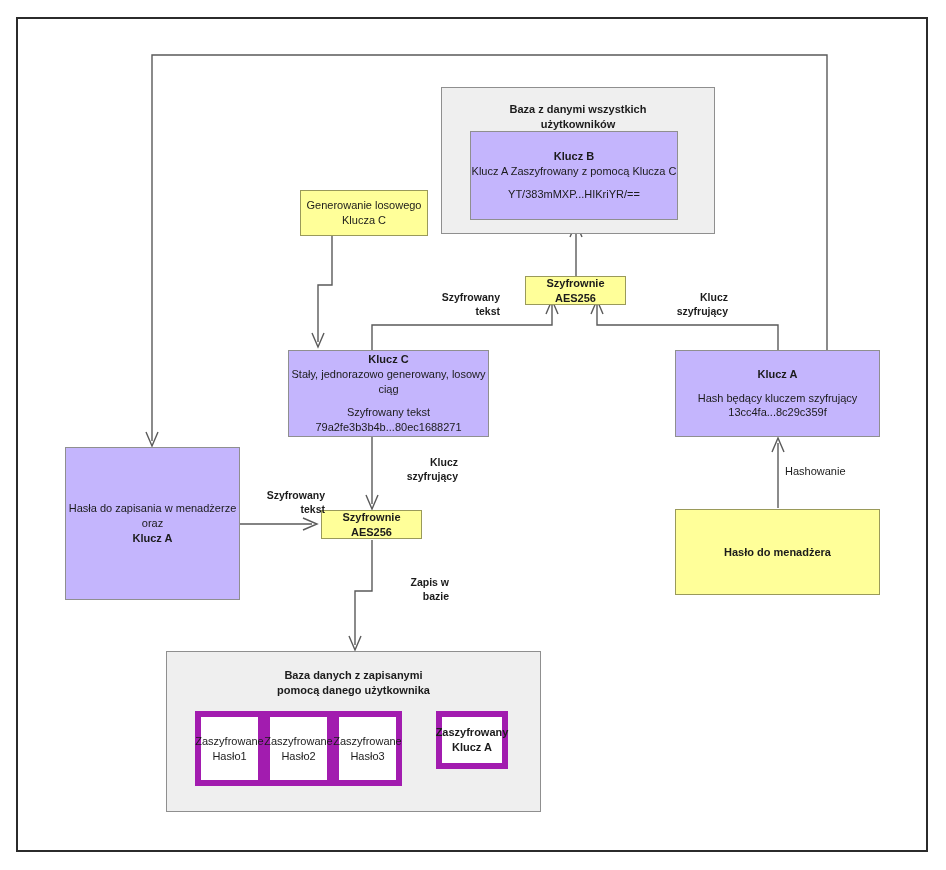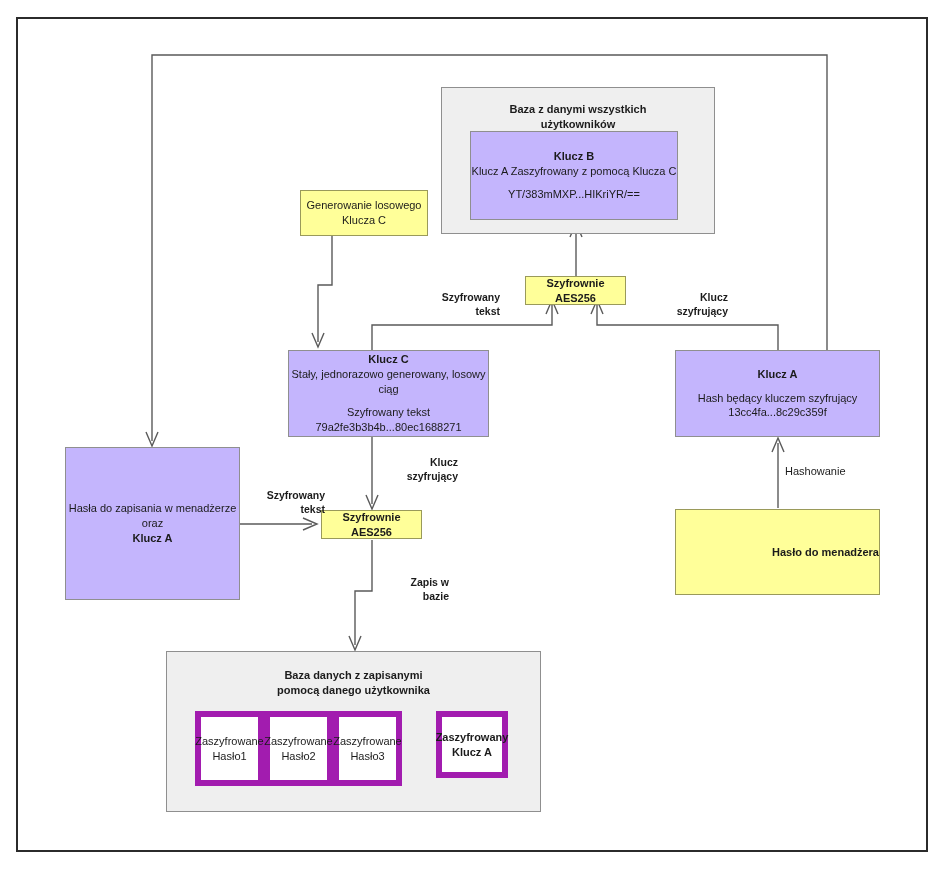--- a/index.html
+++ b/index.html
@@ -133,42 +133,42 @@
 
   <div class="node beige" style="left:65px;top:447px;width:175px;height:153px;text-align:center;">
     <div class="sub">Hasła do zapisania w menadżerze oraz</div>
     <div class="title2">Klucz A</div>
   </div>
 
   <div class="node yellow" style="left:321px;top:510px;width:101px;height:29px;">
     <div class="title2">Szyfrownie AES256</div>
   </div>
 
-  <div class="node yellow" style="left:675px;top:509px;width:205px;height:86px;align-items:flex-end;">
+  <div class="node yellow" style="left:675px;top:509px;width:205px;height:86px;">
     <div class="title2">Hasło do menadżera</div>
   </div>
 
   <div class="node gray" style="left:166px;top:651px;width:375px;height:161px;justify-content:flex-start;padding-top:16px;">
     <div class="title2">Baza danych z zapisanymi</div>
     <div class="title2">pomocą danego użytkownika</div>
   </div>
 
   <div class="node white" style="left:195px;top:711px;width:69px;height:75px;">
     <div class="sub">Zaszyfrowane</div>
     <div class="sub">Hasło1</div>
   </div>
   <div class="node white" style="left:264px;top:711px;width:69px;height:75px;">
     <div class="sub">Zaszyfrowane</div>
     <div class="sub">Hasło2</div>
   </div>
   <div class="node white" style="left:333px;top:711px;width:69px;height:75px;">
     <div class="sub">Zaszyfrowane</div>
     <div class="sub">Hasło3</div>
   </div>
-  <div class="node white" style="left:436px;top:711px;width:72px;height:67px;">
+  <div class="node white" style="left:436px;top:711px;width:72px;height:58px;">
     <div class="title2">Zaszyfrowany</div>
     <div class="title2">Klucz A</div>
   </div>
 
   <div class="lbl" style="left:420px;top:291px;width:80px;">Szyfrowany
 tekst</div>
 
   <div class="lbl" style="left:648px;top:291px;width:80px;">Klucz
 szyfrujący</div>
 

